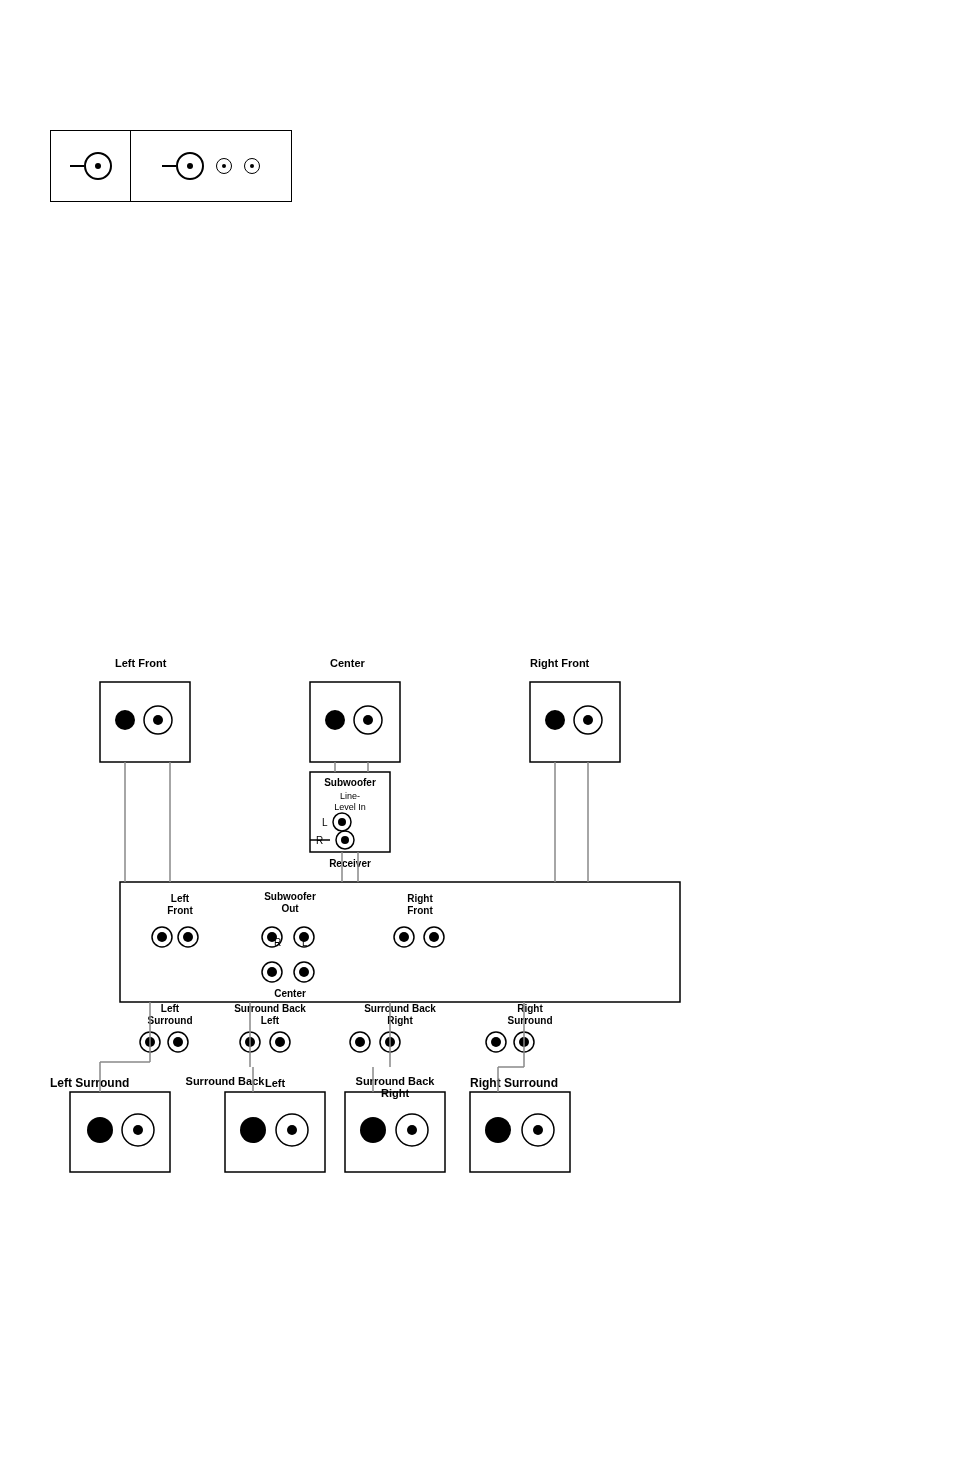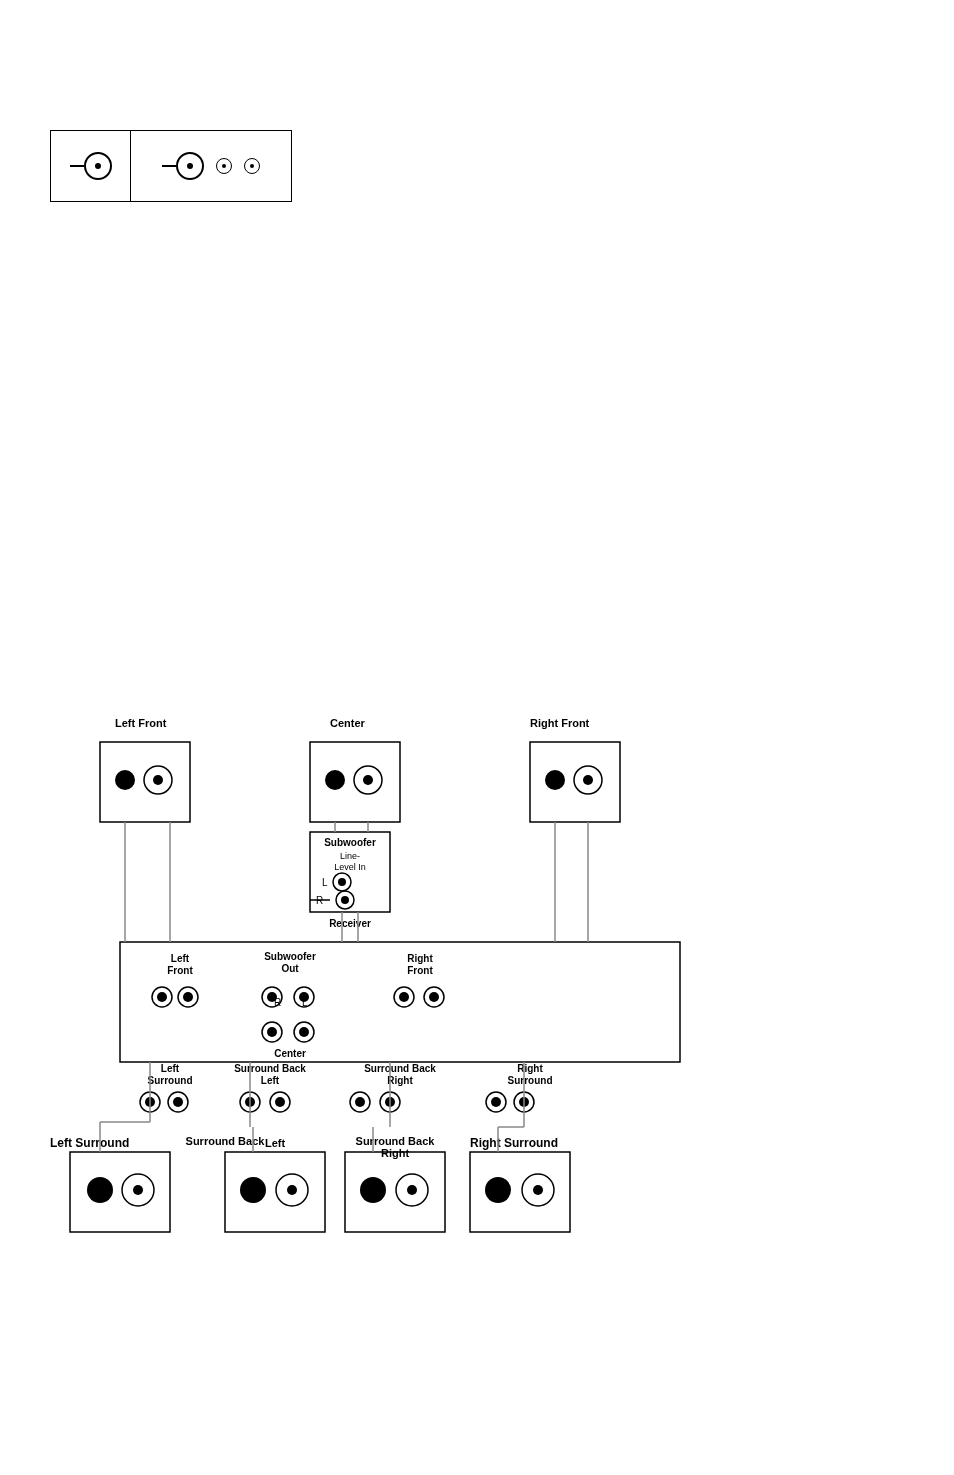--- a/index.html
+++ b/index.html
@@ -73,21 +73,21 @@
     }
     .conn-line {
       width: 14px;
       height: 2px;
       background: #000;
     }
 
     
     .main-diagram {
       position: absolute;
-      top: 712px;
+      top: 652px;
       left: 40px;
       width: 870px;
     }
 
     svg.main-svg {
       width: 870px;
       height: 760px;
     }
 
     

